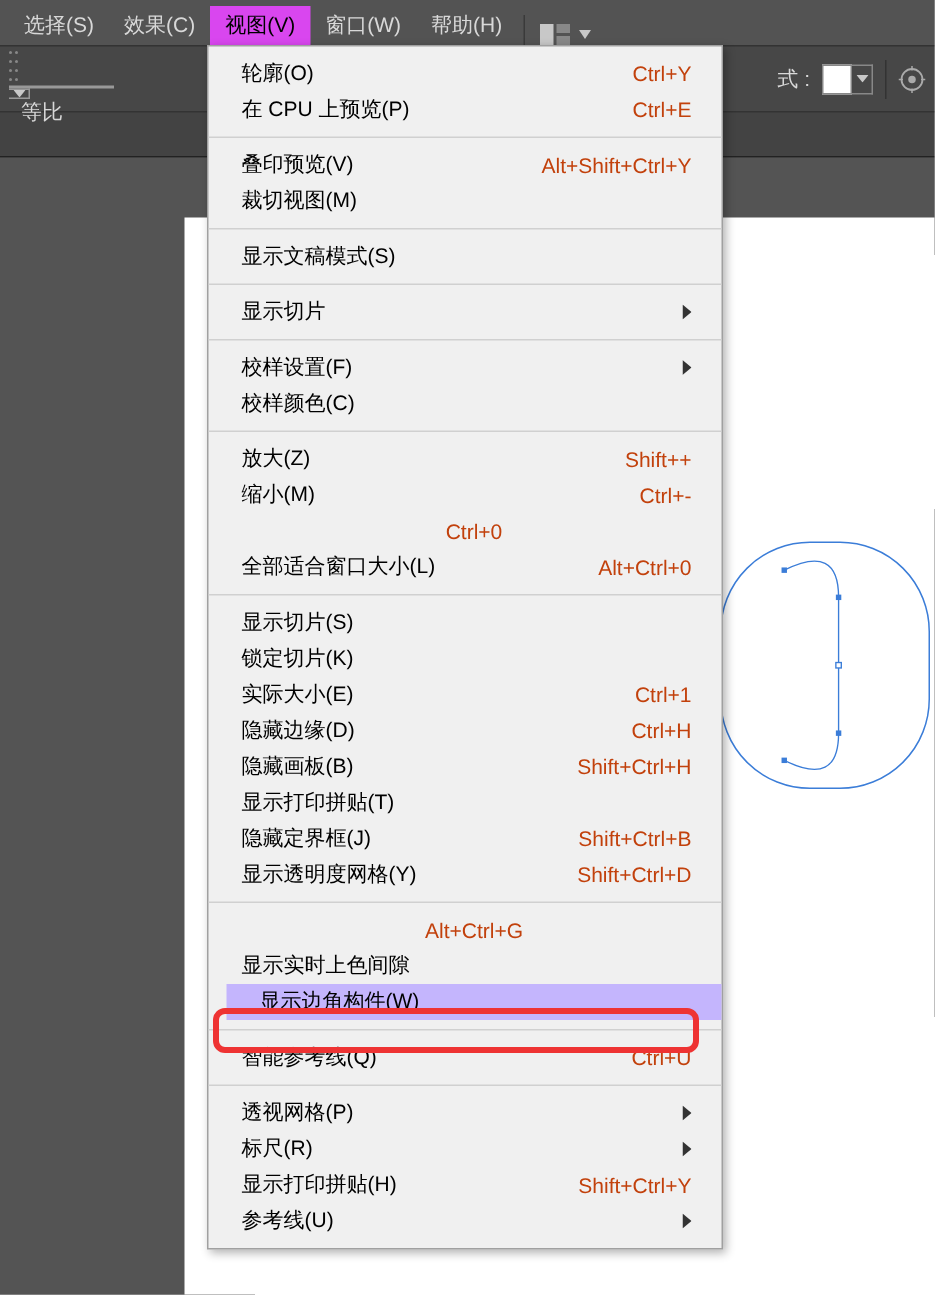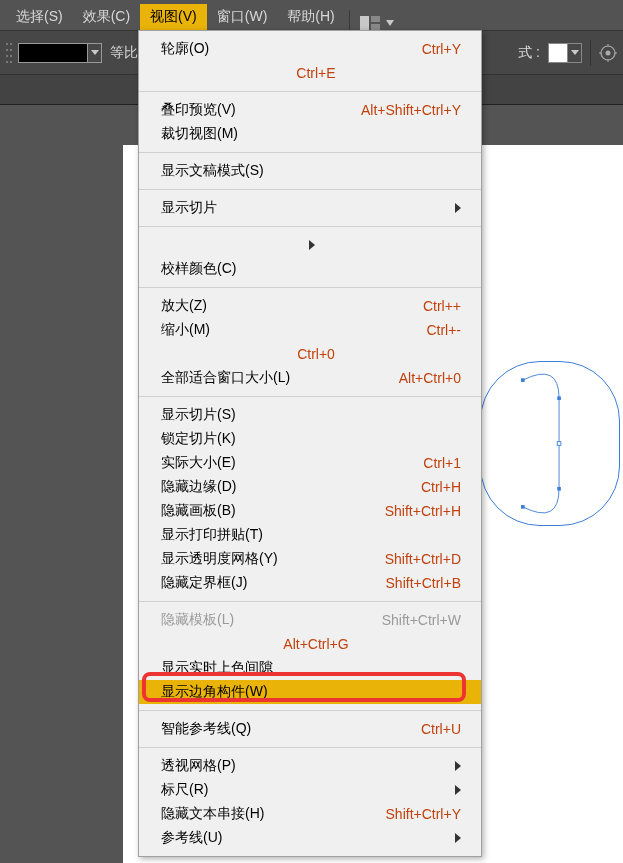--- a/index.html
+++ b/index.html
@@ -18,21 +18,21 @@
       display: flex;
       align-items: flex-end;
       padding-left: 6px;
       color: #d8d8d8;
     }
     .top-menubar .menu-item {
       padding: 4px 10px;
       cursor: default;
     }
     .top-menubar .menu-item.active {
-      background: #eab308;
+      background: #d946ef;
       color: #000;
     }
     .top-menubar .sep {
       width: 1px;
       height: 20px;
       background: #3a3a3a;
       margin: 0 4px;
     }
     .top-menubar .layout-icon {
       display: inline-flex;
@@ -40,23 +40,23 @@
       gap: 6px;
       margin-left: 6px;
     }
     .top-menubar .layout-icon svg { display: block; }
     .toolbar {
       height: 45px;
       background: #474747;
       border-top: 1px solid #333;
       border-bottom: 1px solid #333;
       display: flex;
-      align-items: center;
       padding-left: 6px;
       color: #d8d8d8;
+      flex-direction: column;
     }
     .toolbar .v-handle {
       width: 6px;
       height: 26px;
       margin-right: 6px;
     }
     .toolbar .swatch {
       width: 70px;
       height: 20px;
       border: 1px solid #999;
@@ -164,21 +164,22 @@
     .dropdown-menu .dm-item .shortcut {
       color: #c2410c;
       margin-left: 10px;
     }
     .dropdown-menu .dm-item.disabled .shortcut { color: #9a9a9a;}
     .dropdown-menu .dm-item .arrow {
       width: 8px;
       text-align: right;
     }
     .dropdown-menu .dm-item.highlighted {
-      background: #eab308;
+      background: #c4b5fd;
+      margin-left: 12px;
     }
     .red-box {
       position: absolute;
       border: 4px solid #e33;
       border-radius: 8px;
       pointer-events: none;
       z-index: 200;
     }
   </style>
 </head>
@@ -260,20 +261,21 @@
   </svg>
 </div>
 
 <div class="dropdown-menu" id="dropdown">
     <div class="dm-group">
       <div class="dm-item">
         <span class="label">轮廓(O)</span>
         <span class="shortcut">Ctrl+Y</span>
       </div>
       <div class="dm-item">
+        <span class="label">在 CPU 上预览(P)</span>
         <span class="shortcut">Ctrl+E</span>
       </div>
     </div>
     <div class="dm-sep"></div>
     <div class="dm-group">
       <div class="dm-item">
         <span class="label">叠印预览(V)</span>
         <span class="shortcut">Alt+Shift+Ctrl+Y</span>
       </div>
       <div class="dm-item">
@@ -293,34 +295,35 @@
       <div class="dm-item">
         <span class="label">显示切片</span>
         <span class="arrow"><svg width="6" height="10" viewBox="0 0 6 10">
             <path d="M0 0 L6 5 L0 10 Z" fill="#333"></path>
           </svg></span>
       </div>
     </div>
     <div class="dm-sep"></div>
     <div class="dm-group">
       <div class="dm-item">
+        <span class="label">校样设置(F)</span>
         <span class="arrow"><svg width="6" height="10" viewBox="0 0 6 10">
             <path d="M0 0 L6 5 L0 10 Z" fill="#333"></path>
           </svg></span>
       </div>
       <div class="dm-item">
         <span class="label">校样颜色(C)</span>
         <span class="shortcut"></span>
       </div>
     </div>
     <div class="dm-sep"></div>
     <div class="dm-group">
       <div class="dm-item">
         <span class="label">放大(Z)</span>
-        <span class="shortcut">Ctrl++</span>
+        <span class="shortcut">Shift++</span>
       </div>
       <div class="dm-item">
         <span class="label">缩小(M)</span>
         <span class="shortcut">Ctrl+-</span>
       </div>
       <div class="dm-item">
         <span class="shortcut">Ctrl+0</span>
       </div>
       <div class="dm-item">
         <span class="label">全部适合窗口大小(L)</span>
@@ -347,34 +350,30 @@
       </div>
       <div class="dm-item">
         <span class="label">隐藏画板(B)</span>
         <span class="shortcut">Shift+Ctrl+H</span>
       </div>
       <div class="dm-item">
         <span class="label">显示打印拼贴(T)</span>
         <span class="shortcut"></span>
       </div>
       <div class="dm-item">
+        <span class="label">隐藏定界框(J)</span>
+        <span class="shortcut">Shift+Ctrl+B</span>
+      </div>
+      <div class="dm-item">
         <span class="label">显示透明度网格(Y)</span>
         <span class="shortcut">Shift+Ctrl+D</span>
       </div>
-      <div class="dm-item">
-        <span class="label">隐藏定界框(J)</span>
-        <span class="shortcut">Shift+Ctrl+B</span>
-      </div>
-    </div>
-    <div class="dm-sep"></div>
-    <div class="dm-group">
-      <div class="dm-item disabled">
-        <span class="label">隐藏模板(L)</span>
-        <span class="shortcut">Shift+Ctrl+W</span>
-      </div>
+    </div>
+    <div class="dm-sep"></div>
+    <div class="dm-group">
       <div class="dm-item">
         <span class="shortcut">Alt+Ctrl+G</span>
       </div>
       <div class="dm-item">
         <span class="label">显示实时上色间隙</span>
         <span class="shortcut"></span>
       </div>
       <div class="dm-item highlighted">
         <span class="label">显示边角构件(W)</span>
         <span class="shortcut"></span>
@@ -395,21 +394,21 @@
             <path d="M0 0 L6 5 L0 10 Z" fill="#333"></path>
           </svg></span>
       </div>
       <div class="dm-item">
         <span class="label">标尺(R)</span>
         <span class="arrow"><svg width="6" height="10" viewBox="0 0 6 10">
             <path d="M0 0 L6 5 L0 10 Z" fill="#333"></path>
           </svg></span>
       </div>
       <div class="dm-item">
-        <span class="label">隐藏文本串接(H)</span>
+        <span class="label">显示打印拼贴(H)</span>
         <span class="shortcut">Shift+Ctrl+Y</span>
       </div>
       <div class="dm-item">
         <span class="label">参考线(U)</span>
         <span class="arrow"><svg width="6" height="10" viewBox="0 0 6 10">
             <path d="M0 0 L6 5 L0 10 Z" fill="#333"></path>
           </svg></span>
       </div>
     </div>
   </div>

